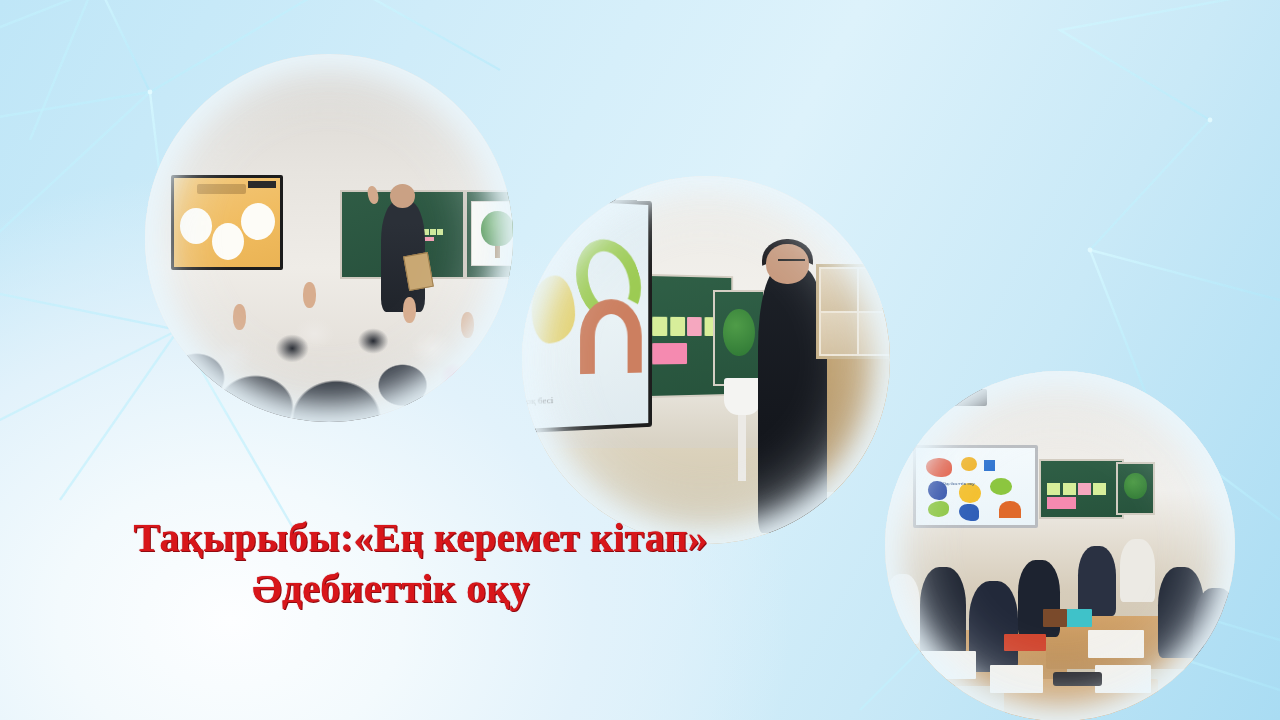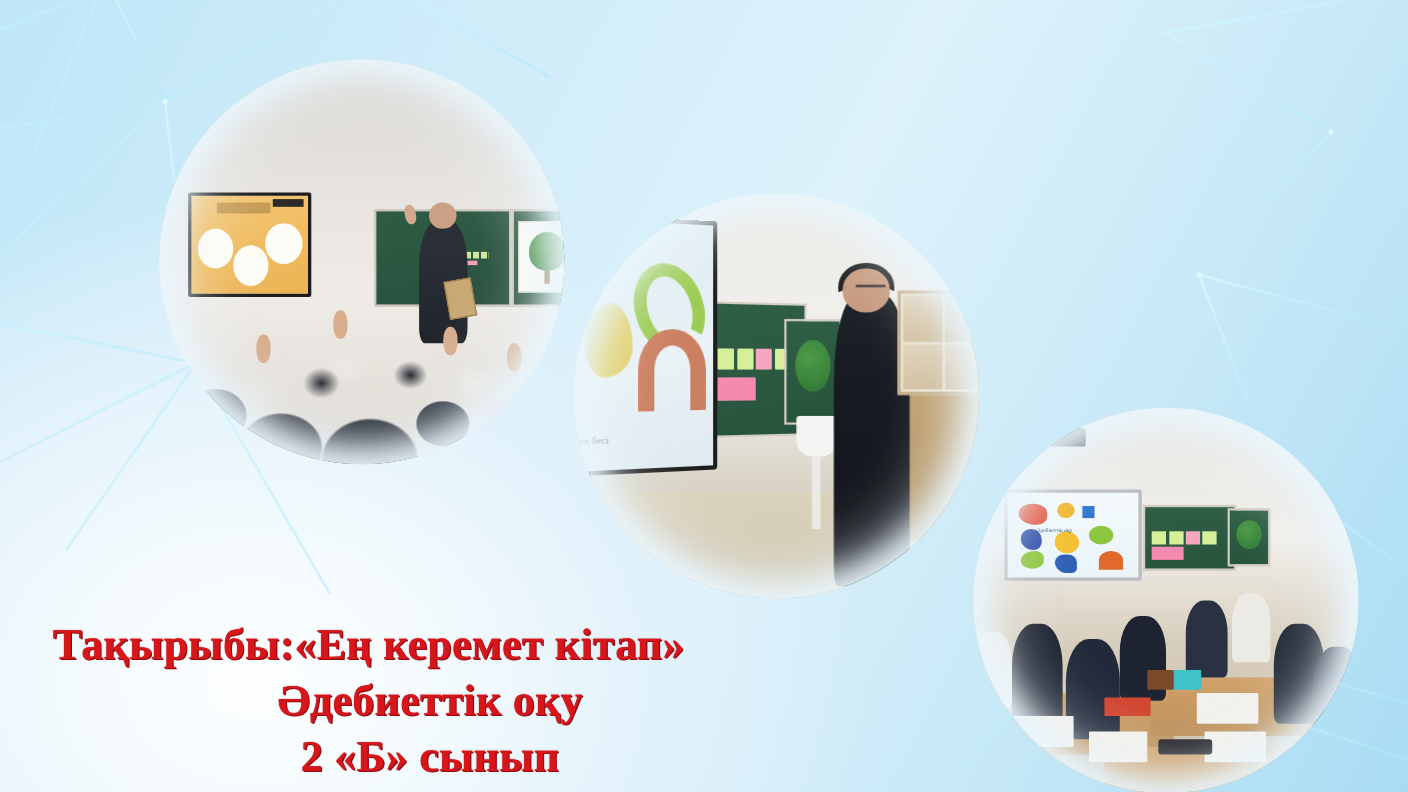--- a/index.html
+++ b/index.html
@@ -160,21 +160,21 @@
   .rp-floor{position:absolute;left:0;bottom:0;width:100%;height:18%;
     background:linear-gradient(180deg,#cfc4ad,#bfb299);}
 
   
   .title{
     position:absolute;left:48px;top:512px;width:660px;
     color:#d8161a;font-weight:bold;font-family:"Liberation Serif",serif;
     font-size:40px;line-height:1.28;letter-spacing:.2px;
     text-shadow:1px 1px 0 #8f0a10, 0 0 1px #a8111a;
   }
-  .title .l1{display:block;text-align:left;margin-top:48px;}
+  .title .l1{display:block;text-align:right;}
   .title .l2{display:block;text-align:center;padding-left:26px;}
   .title .l3{display:block;text-align:center;padding-left:26px;}
 </style>
 </head>
 <body>
 
 <div class="slide">
 
   <svg class="net" viewBox="0 0 1280 720" preserveAspectRatio="none">
     <defs>
@@ -328,16 +328,15 @@
       <div class="rp-paper" style="left:50%;top:68%;width:9%;height:5%;background:#3fc2c9"></div>
       <div class="rp-paper" style="left:45%;top:68%;width:7%;height:5%;background:#7a4a2b"></div>
     </div>
     <div class="fade"></div>
 
   </figure>
 
   <div class="title">
     <span class="l1">Тақырыбы:«Ең керемет кітап»</span>
     <span class="l2">Әдебиеттік оқу</span>
-    <span class="l3">2 «Б» сынып</span>
   </div>
 
 </div>
 
 </body></html>

